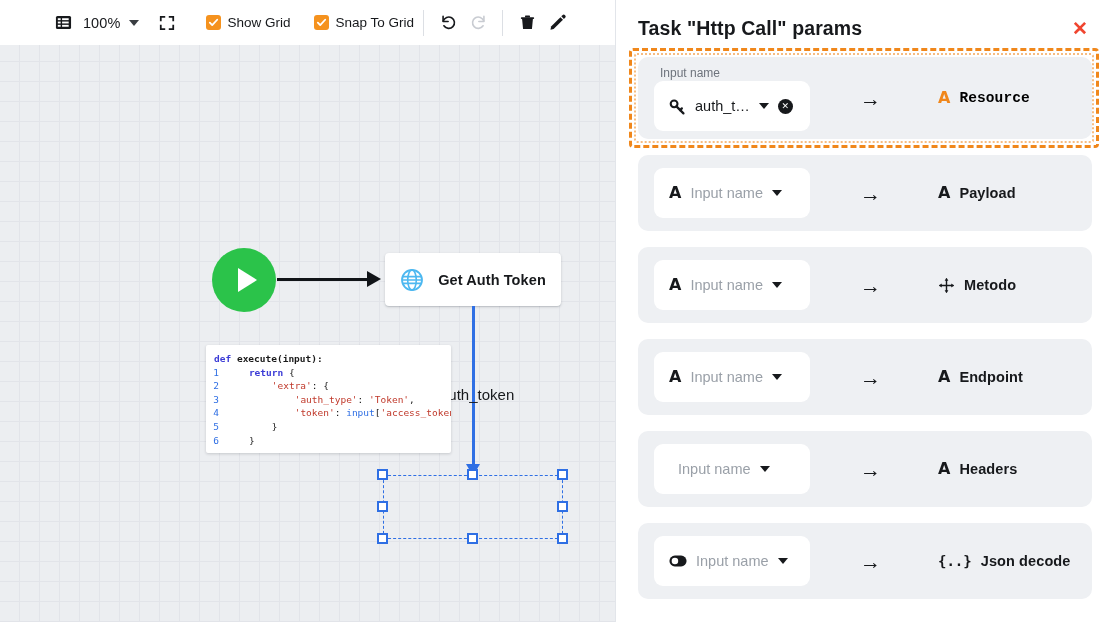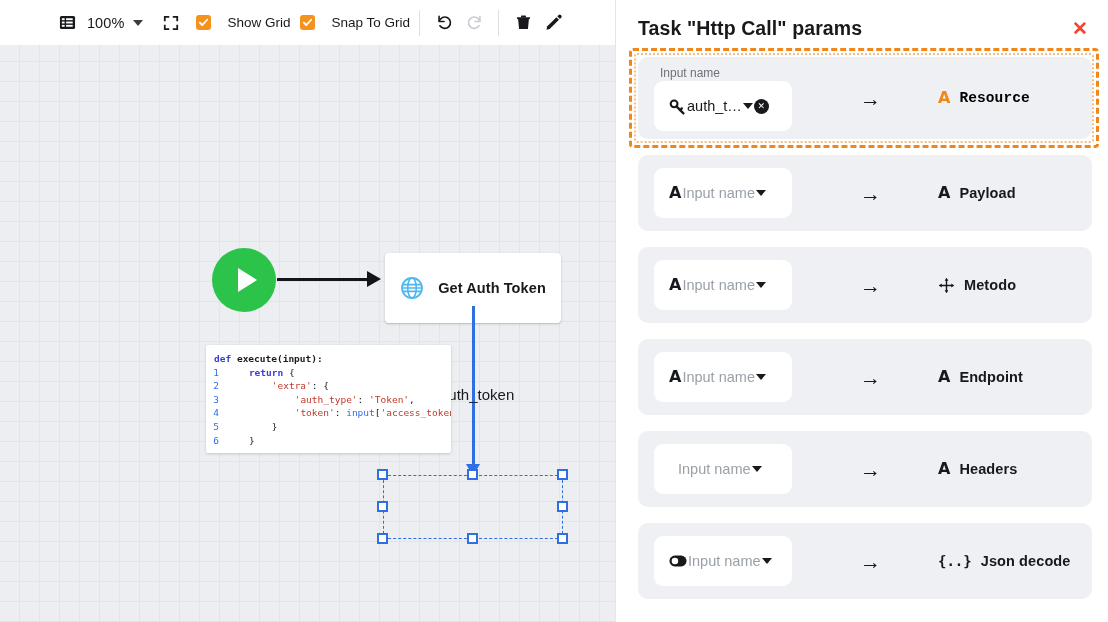--- a/index.html
+++ b/index.html
@@ -68,22 +68,22 @@
   .caret-down {
     width: 0; height: 0;
     border-left: 5px solid transparent;
     border-right: 5px solid transparent;
     border-top: 6px solid #3a3d42;
   }
   .fit-btn { margin-left: 6px; }
   .chk-group {
     display: flex;
     align-items: center;
-    gap: 16px;
-    margin-left: 10px;
+    gap: 6px;
+    margin-left: 24px;
     cursor: pointer;
     user-select: none;
   }
   .chk-box {
     width: 15px; height: 15px;
     background: #f5921e;
     border-radius: 3px;
     display: flex; align-items: center; justify-content: center;
     flex: none;
   }
@@ -146,21 +146,21 @@
     gap: 14px;
     cursor: pointer;
     box-sizing: border-box;
   }
   .node-label {
     font-size: 14.5px;
     font-weight: bold;
     color: #17191c;
     letter-spacing: .1px;
   }
-  #node-auth { left: 385px; top: 208px; width: 176px; height: 70px; }
+  #node-auth { left: 385px; top: 208px; width: 176px; height: 53px; }
   #node-http { left: 385px; top: 436px; width: 176px; height: 53px;
                box-shadow: 0 1px 3px rgba(20,25,40,.10); }
 
   .globe-ic { flex: none; display:block; }
 
   
   .edge-h {
     position: absolute;
     left: 277px; top: 233px;
     width: 100px; height: 3px;
@@ -313,27 +313,27 @@
     box-sizing: border-box;
     padding: 0 0 0 16px;
   }
   .row.first {
     height: 82px;
     margin-bottom: 16px;
   }
 
   .sel-chip {
     position: relative;
-    width: 138px;
+    width: 156px;
     height: 50px;
     background: #ffffff;
     border-radius: 9px;
     display: flex;
     align-items: center;
-    gap: 1px;
+    gap: 9px;
     padding: 0 0 0 15px;
     box-sizing: border-box;
     cursor: pointer;
     flex: none;
   }
   .chip-text {
     font-size: 14.5px;
     color: #9aa0a8;
     white-space: nowrap;
   }

